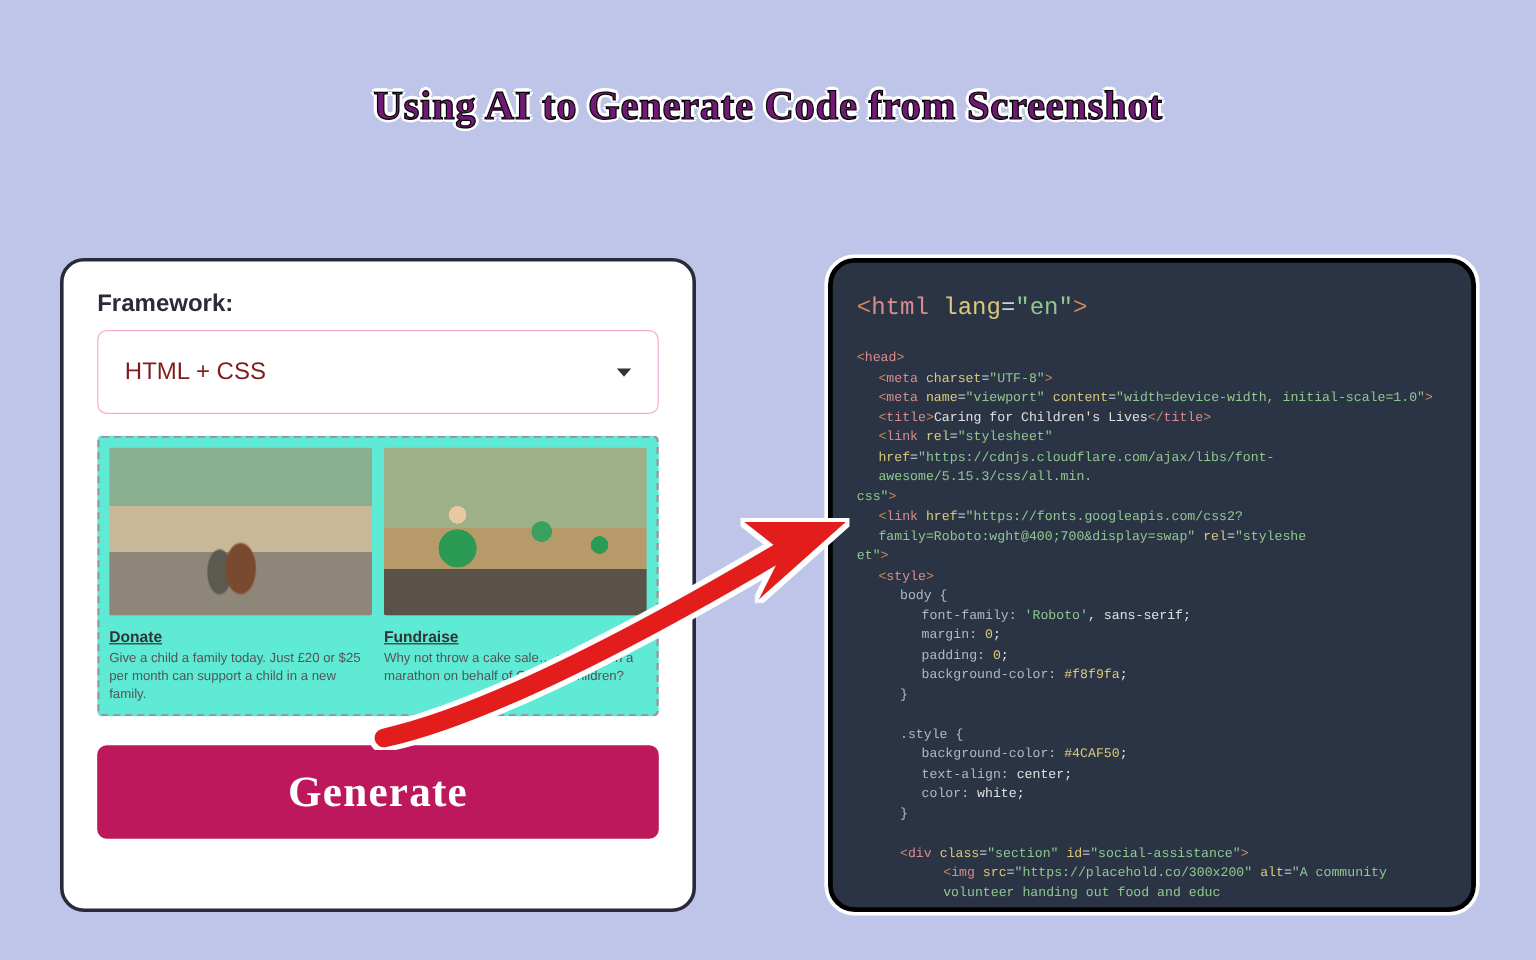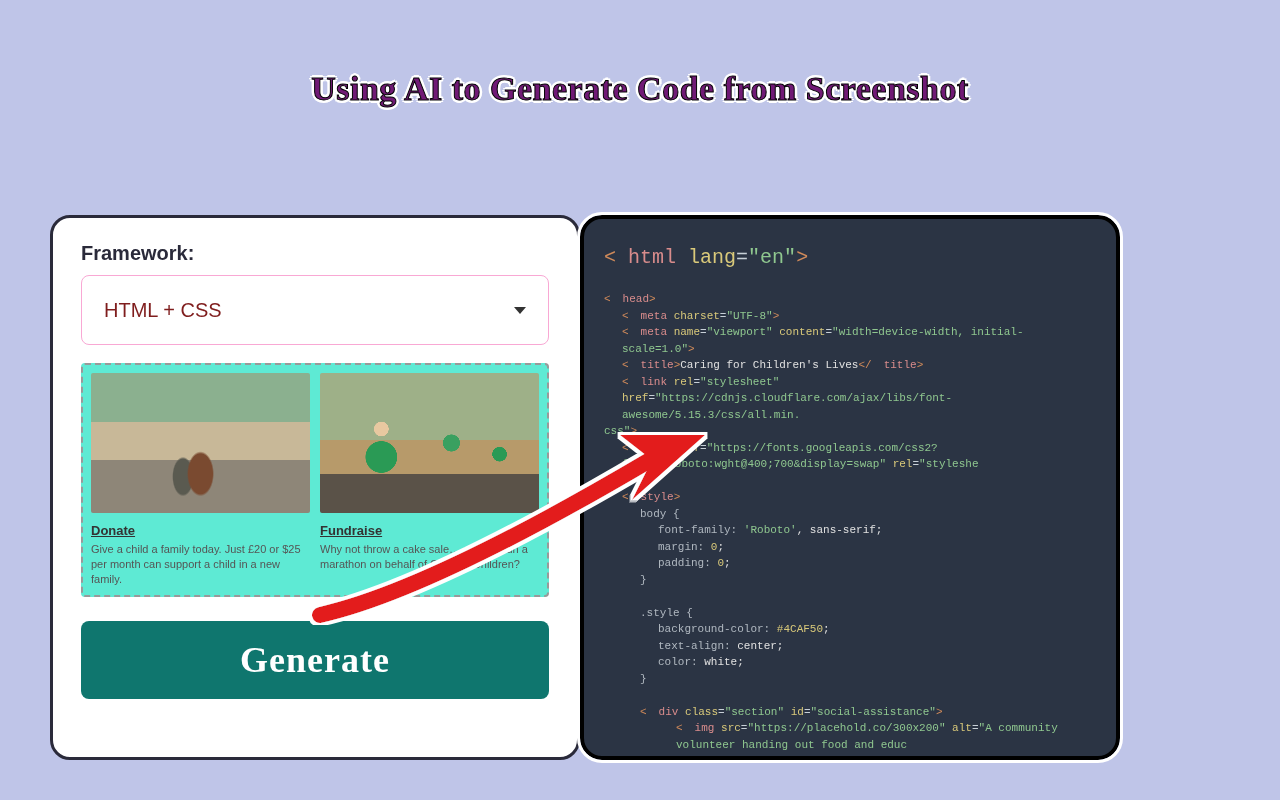--- a/index.html
+++ b/index.html
@@ -23,20 +23,21 @@
     -3px 0 0 #fff, 3px 0 0 #fff, 0 -3px 0 #fff, 0 3px 0 #fff;
   letter-spacing: 0.5px;
 }
 .wrap {
   position: absolute;
   top: 215px;
   left: 50px;
   right: 50px;
   bottom: 40px;
   display: flex;
+  justify-content: space-between;
   align-items: stretch;
 }
 .panel-left {
   width: 530px;
   background: #fff;
   border: 3px solid #2a2a3a;
   border-radius: 20px;
   padding: 24px 28px 28px 28px;
 }
 .lbl {
@@ -109,21 +110,21 @@
   margin-bottom: 4px;
 }
 .card p {
   font-size: 11px;
   color: #555;
   line-height: 1.35;
 }
 .gen-btn {
   width: 100%;
   height: 78px;
-  background: #0f766e;
+  background: #be185d;
   color: #fff;
   border: none;
   border-radius: 8px;
   font-family: Georgia, 'Times New Roman', serif;
   font-size: 36px;
   font-weight: bold;
   cursor: pointer;
   letter-spacing: 1px;
 }
 .panel-right {
@@ -139,21 +140,21 @@
   line-height: 1.5;
   color: #cfd8dc;
   overflow: hidden;
 }
 .code-head {
   font-size: 20px;
   margin-bottom: 18px;
   font-family: 'Courier New', monospace;
 }
 .t-br { color: #d08a5a; }
-.t-tag { color: #d98c8c; margin-left: 12px; }
+.t-tag { color: #d98c8c; }
 .t-attr { color: #d9c97a; }
 .t-eq { color: #c8d0d8; }
 .t-str { color: #8fc78f; }
 .t-txt { color: #e0e0e0; }
 .t-prop { color: #b0b8c0; }
 .t-val { color: #d9c97a; }
 .indent1 { padding-left: 18px; }
 .indent2 { padding-left: 36px; }
 .indent3 { padding-left: 54px; }
 .indent4 { padding-left: 72px; }
@@ -209,20 +210,21 @@
         <div class="indent1"><span class="t-br">&lt;</span><span class="t-tag">title</span><span class="t-br">&gt;</span><span class="t-txt">Caring for Children's Lives</span><span class="t-br">&lt;/</span><span class="t-tag">title</span><span class="t-br">&gt;</span></div>
         <div class="indent1"><span class="t-br">&lt;</span><span class="t-tag">link</span> <span class="t-attr">rel</span><span class="t-eq">=</span><span class="t-str">"stylesheet"</span> <span class="t-attr">href</span><span class="t-eq">=</span><span class="t-str">"https://cdnjs.cloudflare.com/ajax/libs/font-awesome/5.15.3/css/all.min.</span></div>
         <div><span class="t-str">css"</span><span class="t-br">&gt;</span></div>
         <div class="indent1"><span class="t-br">&lt;</span><span class="t-tag">link</span> <span class="t-attr">href</span><span class="t-eq">=</span><span class="t-str">"https://fonts.googleapis.com/css2?family=Roboto:wght@400;700&amp;display=swap"</span> <span class="t-attr">rel</span><span class="t-eq">=</span><span class="t-str">"styleshe</span></div>
         <div><span class="t-str">et"</span><span class="t-br">&gt;</span></div>
         <div class="indent1"><span class="t-br">&lt;</span><span class="t-tag">style</span><span class="t-br">&gt;</span></div>
         <div class="indent2"><span class="t-prop">body {</span></div>
         <div class="indent3"><span class="t-prop">font-family:</span> <span class="t-str">'Roboto'</span><span class="t-txt">, sans-serif;</span></div>
         <div class="indent3"><span class="t-prop">margin:</span> <span class="t-val">0</span><span class="t-txt">;</span></div>
         <div class="indent3"><span class="t-prop">padding:</span> <span class="t-val">0</span><span class="t-txt">;</span></div>
+        <div class="indent3"><span class="t-prop">background-color:</span> <span class="t-val">#f8f9fa</span><span class="t-txt">;</span></div>
         <div class="indent2"><span class="t-prop">}</span></div>
         <div>&nbsp;</div>
         <div class="indent2"><span class="t-prop">.style {</span></div>
         <div class="indent3"><span class="t-prop">background-color:</span> <span class="t-val">#4CAF50</span><span class="t-txt">;</span></div>
         <div class="indent3"><span class="t-prop">text-align:</span> <span class="t-txt">center;</span></div>
         <div class="indent3"><span class="t-prop">color:</span> <span class="t-txt">white;</span></div>
         <div class="indent2"><span class="t-prop">}</span></div>
         <div>&nbsp;</div>
         <div class="indent2"><span class="t-br">&lt;</span><span class="t-tag">div</span> <span class="t-attr">class</span><span class="t-eq">=</span><span class="t-str">"section"</span> <span class="t-attr">id</span><span class="t-eq">=</span><span class="t-str">"social-assistance"</span><span class="t-br">&gt;</span></div>
         <div class="indent4"><span class="t-br">&lt;</span><span class="t-tag">img</span> <span class="t-attr">src</span><span class="t-eq">=</span><span class="t-str">"https://placehold.co/300x200"</span> <span class="t-attr">alt</span><span class="t-eq">=</span><span class="t-str">"A community volunteer handing out food and educ</span></div>

